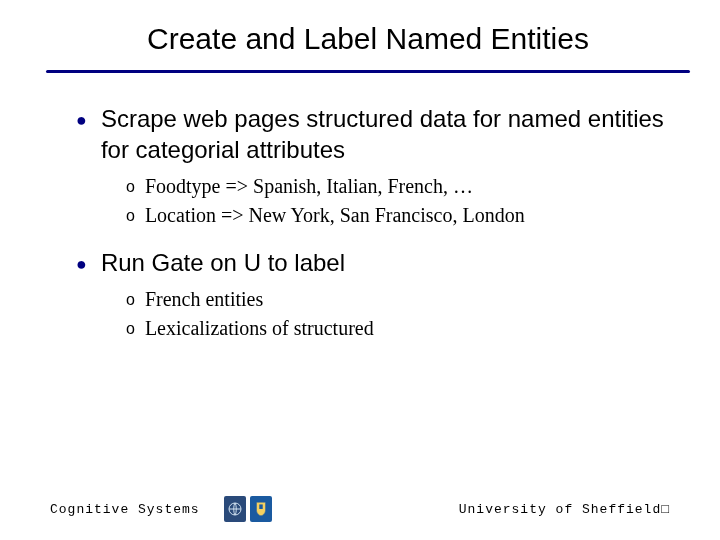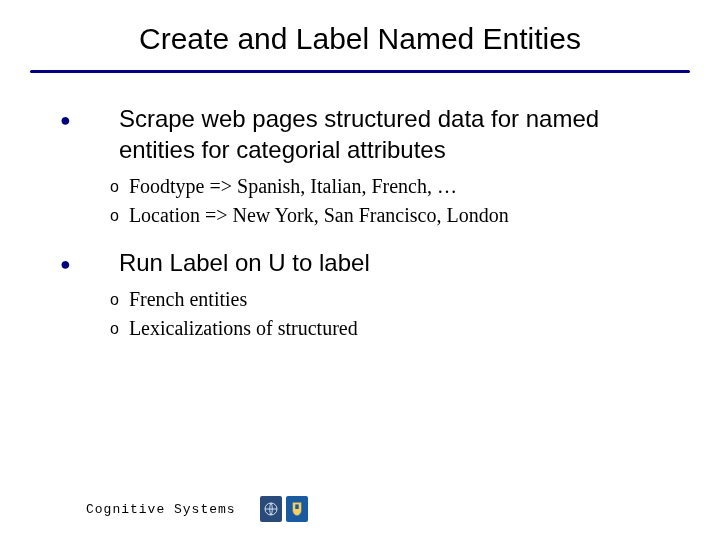--- a/index.html
+++ b/index.html
@@ -7,21 +7,21 @@
     width: 720px;
     height: 540px;
     background: #ffffff;
     font-family: Verdana, Geneva, sans-serif;
     position: relative;
     overflow: hidden;
   }
   .slide {
     width: 100%;
     height: 100%;
-    padding: 20px 50px 60px 50px;
+    padding: 20px 50px 60px 66px;
     position: relative;
   }
   .title {
     text-align: center;
     font-size: 30px;
     font-weight: 400;
     color: #000;
     line-height: 1.25;
     margin-bottom: 12px;
     font-family: Verdana, Geneva, sans-serif;
@@ -45,21 +45,20 @@
   }
   .bullet-l1 .dot {
     color: #000080;
     font-size: 18px;
     margin-right: 14px;
     margin-top: 6px;
     flex-shrink: 0;
   }
   .bullet-l1 .text {
     flex: 1;
-    margin-left: 34px;
   }
   .sublist {
     margin: 8px 0 18px 50px;
   }
   .bullet-l2 {
     display: flex;
     align-items: flex-start;
     font-size: 20px;
     line-height: 1.35;
     color: #000;
@@ -84,21 +83,20 @@
     right: 0;
     display: flex;
     align-items: center;
     justify-content: space-between;
     padding: 0 50px;
   }
   .footer-left {
     display: flex;
     align-items: center;
     gap: 24px;
-    margin-left: 36px;
   }
   .footer-text {
     font-family: "Courier New", monospace;
     font-size: 13px;
     letter-spacing: 1px;
     color: #000;
   }
   .logo-group {
     display: flex;
     gap: 4px;
@@ -140,21 +138,21 @@
         <span class="text">Foodtype =&gt; Spanish, Italian, French, …</span>
       </div>
       <div class="bullet-l2">
         <span class="circ">o</span>
         <span class="text">Location =&gt; New York, San Francisco, London</span>
       </div>
     </div>
 
     <div class="bullet-l1">
       <span class="dot">●</span>
-      <span class="text">Run Label on U to label</span>
+      <span class="text">Run Gate on U to label</span>
     </div>
     <div class="sublist">
       <div class="bullet-l2">
         <span class="circ">o</span>
         <span class="text">French entities</span>
       </div>
       <div class="bullet-l2">
         <span class="circ">o</span>
         <span class="text">Lexicalizations of structured</span>
       </div>
@@ -173,14 +171,15 @@
           </svg>
         </span>
         <span class="logo crest">
           <svg viewBox="0 0 24 28">
             <path d="M4 2h16v14c0 5-4 9-8 10-4-1-8-5-8-10V2z" fill="#f4d060" stroke="#1a5aa0" stroke-width="1"></path>
             <rect x="9" y="6" width="6" height="8" fill="#1a5aa0"></rect>
           </svg>
         </span>
       </span>
     </div>
+    <span class="footer-text">University of Sheffield□</span>
   </div>
 </div>
 
 </body></html>

